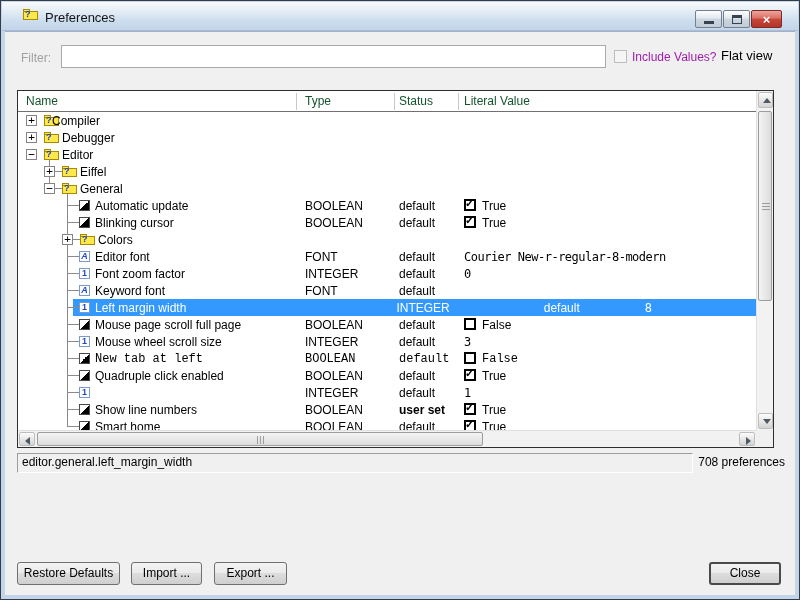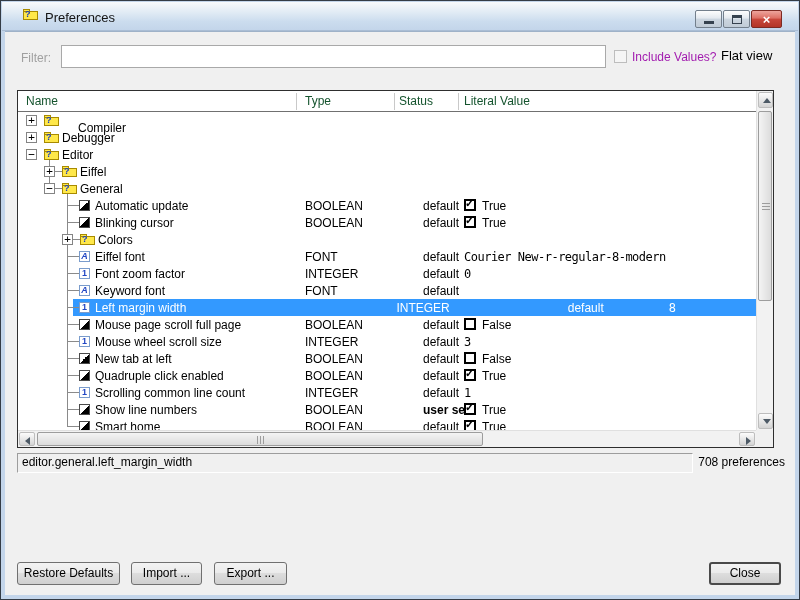--- a/index.html
+++ b/index.html
@@ -44,21 +44,21 @@
     border-bottom:1px solid #707070; }
   .th { position:absolute; top:3px; color:#14532d; }
   .th-sep { position:absolute; top:2px; width:1px; height:17px; background:#c9c9c9; }
   .rows { position:absolute; left:0; top:21px; width:738px; height:318px; overflow:hidden; }
   .trow { position:absolute; left:0; width:738px; height:17px; }
   .selbg { position:absolute; left:55px; right:0; top:0; height:17px;
     background:var(--selection-bg,#3399ff); }
   .trow.sel .lbl, .trow.sel .cell { color:var(--selection-text,#fff); position:relative; }
   .lbl { position:absolute; top:2px; white-space:nowrap; }
   .cell { position:absolute; top:2px; white-space:nowrap; }
-  .c-type { left:287px; } .c-status { left:381px;margin-left:24px; } .c-value { left:446px; }
+  .c-type { left:287px; } .c-status { left:381px; } .c-value { left:446px; }
   .mono { font-family:"DejaVu Sans Mono", monospace; font-size:12px; letter-spacing:-0.5px; }
   .b { font-weight:bold; }
   .expand { position:absolute; width:11px; height:11px; top:3px; background:#fff;
     border:1px solid #848484; color:#000; font-size:11px; line-height:9px; text-align:center;
     font-family:"DejaVu Sans Mono",monospace; }
   .vline { position:absolute; width:1px; background:#8a8a8a; }
   .hstub { position:absolute; height:1px; top:8px; background:#8a8a8a; }
   
   .folder { position:absolute; top:3px; width:15px; height:11px; }
   .folder .tab { position:absolute; left:0; top:0; width:7px; height:3px;
@@ -164,21 +164,21 @@
       <div class="rows" id="tree-rows">
         <div class="vline" style="left:31px;top:48px;height:28px;"></div>
         <div class="vline" style="left:49px;top:82px;height:232px;"></div>
       <div class="trow" style="top: 0px;">
             <span class="expand" style="left: 8px;">+</span>
             <span class="folder" style="left: 26px;">
               <span class="tab"></span>
               <span class="body"></span>
               <span class="q">?</span>
             </span>
-            <span class="lbl" style="left: 60px; margin-top: 7px;">Compiler</span>
+            <span class="lbl" style="left: 34px;">Compiler</span>
           </div>
           <div class="trow" style="top: 17px;">
             <span class="expand" style="left: 8px;">+</span>
             <span class="folder" style="left: 26px;">
               <span class="tab"></span>
               <span class="body"></span>
               <span class="q">?</span>
             </span>
             <span class="lbl" style="left: 44px;">Debugger</span>
           </div>
@@ -239,21 +239,21 @@
             <span class="folder" style="left: 62px;">
               <span class="tab"></span>
               <span class="body"></span>
               <span class="q">?</span>
             </span>
             <span class="lbl" style="left: 80px;">Colors</span>
           </div>
           <div class="trow" style="top: 136px;">
             <span class="hstub" style="left: 49px; width: 12px;"></span>
             <span class="ico-sq font-i" style="left: 61px;">A</span>
-            <span class="lbl" style="left: 77px;">Eiffel font</span>
+            <span class="lbl" style="left: 77px;">Editor font</span>
             <span class="cell c-type">FONT</span>
             <span class="cell c-status">default</span>
             <span class="cell c-value mono">Courier New-r-regular-8-modern</span>
           </div>
           <div class="trow" style="top: 153px;">
             <span class="hstub" style="left: 49px; width: 12px;"></span>
             <span class="ico-sq" style="left: 61px;">1</span>
             <span class="lbl" style="left: 77px;">Font zoom factor</span>
             <span class="cell c-type">INTEGER</span>
             <span class="cell c-status">default</span>
@@ -277,21 +277,21 @@
             <span class="cell vcheck-lbl" style="left: 464px;">False</span>
           </div>
           <div class="trow" style="top: 221px;">
             <span class="hstub" style="left: 49px; width: 12px;"></span>
             <span class="ico-sq" style="left: 61px;">1</span>
             <span class="lbl" style="left: 77px;">Mouse wheel scroll size</span>
             <span class="cell c-type">INTEGER</span>
             <span class="cell c-status">default</span>
             <span class="cell c-value mono">3</span>
           </div>
-          <div class="trow" style="top: 238px;">
+          <div class="trow" style="top: 238px; font-family: Liberation Mono, monospace;">
             <span class="hstub" style="left: 49px; width: 12px;"></span>
             <span class="ico-bool" style="left: 61px;"></span>
             <span class="lbl" style="left: 77px;">New tab at left</span>
             <span class="cell c-type">BOOLEAN</span>
             <span class="cell c-status">default</span>
             <span class="vcheck" style="left: 446px;"></span>
             <span class="cell vcheck-lbl" style="left: 464px;">False</span>
           </div>
           <div class="trow" style="top: 255px;">
             <span class="hstub" style="left: 49px; width: 12px;"></span>
@@ -300,21 +300,20 @@
             <span class="cell c-type">BOOLEAN</span>
             <span class="cell c-status">default</span>
             <span class="vcheck" style="left: 446px;">
               <span class="mark">✓</span>
             </span>
             <span class="cell vcheck-lbl" style="left: 464px;">True</span>
           </div>
           <div class="trow" style="top: 272px;">
             <span class="hstub" style="left: 49px; width: 12px;"></span>
             <span class="ico-sq" style="left: 61px;">1</span>
-            <span class="lbl" style="left: 77px;">Scrolling common line count</span>
             <span class="cell c-type">INTEGER</span>
             <span class="cell c-status">default</span>
             <span class="cell c-value mono">1</span>
           </div>
           <div class="trow" style="top: 289px;">
             <span class="hstub" style="left: 49px; width: 12px;"></span>
             <span class="ico-bool" style="left: 61px;"></span>
             <span class="lbl" style="left: 77px;">Show line numbers</span>
             <span class="cell c-type">BOOLEAN</span>
             <span class="cell c-status b">user set</span>

